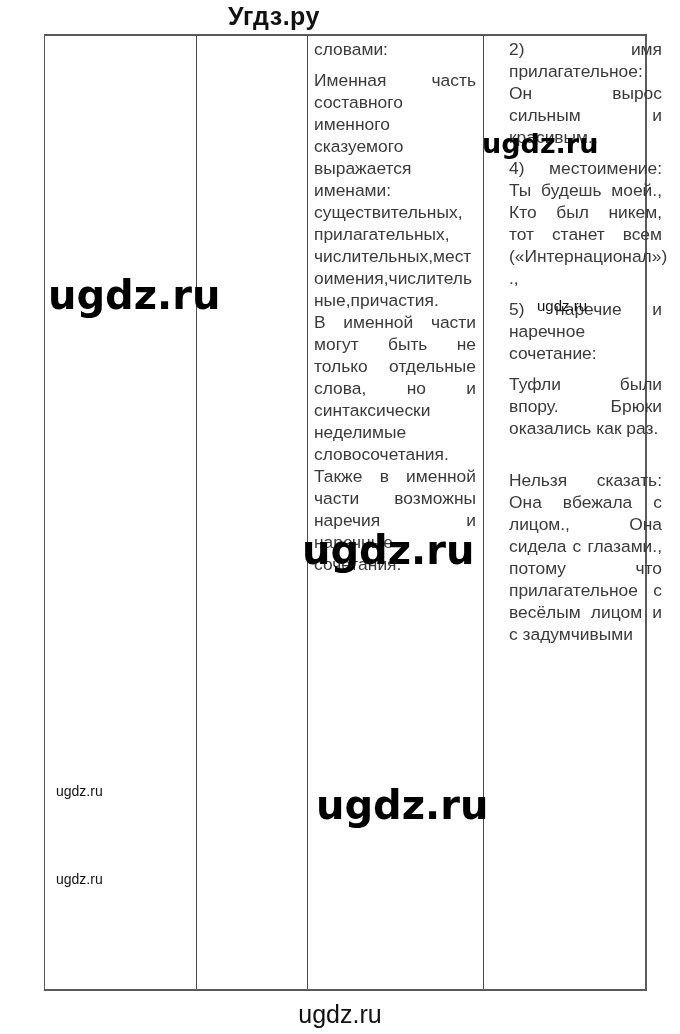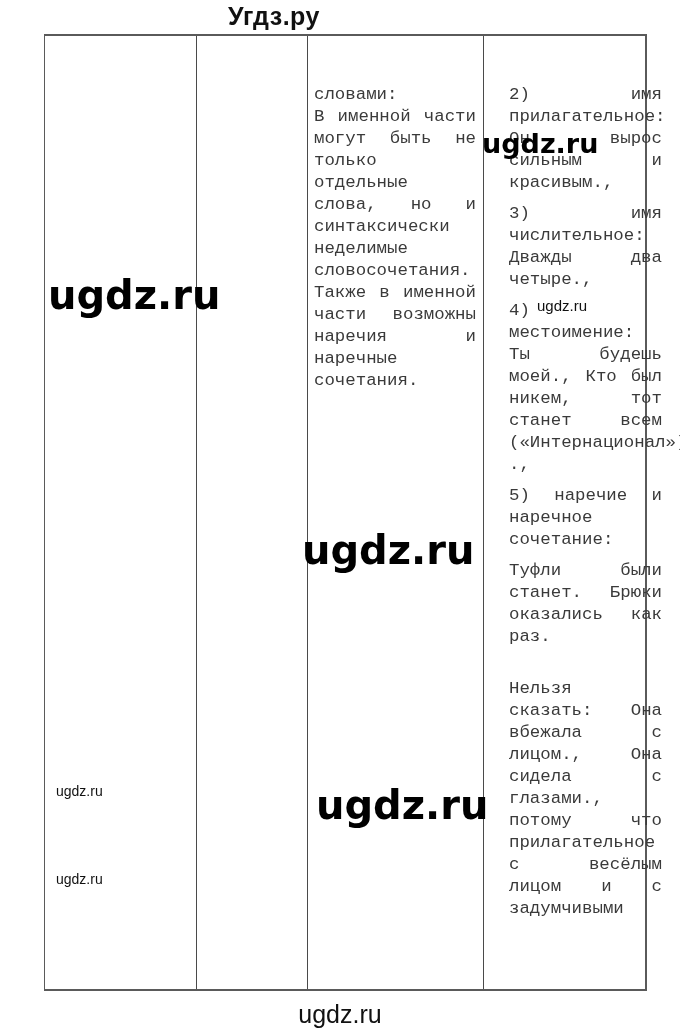--- a/index.html
+++ b/index.html
@@ -11,22 +11,22 @@
   }
   .table {
     position: absolute; left: 44px; top: 34px; width: 603px; height: 957px;
     border-top: 2px solid #5a5a5a; border-bottom: 2px solid #5a5a5a;
     border-left: 1px solid #5a5a5a; border-right: 2px solid #5a5a5a;
     box-sizing: border-box;
   }
   .vline { position: absolute; top: 0; bottom: 0; width: 1px; background: #4a4a4a; }
   .cell {
     position: absolute; top: 0;
-    font-family: Liberation Mono, monospace; font-size: 17.4px; line-height: 22px;
-    color: #3a3a3a; text-align: justify; margin-top: 46px;
+    font-family: Liberation Sans, sans-serif; font-size: 17.4px; line-height: 22px;
+    color: #3a3a3a; text-align: justify;
   }
   .cell p { margin: 0; }
   .cell p.gap { margin-top: 9px; }
   .cell p.gap-lg { margin-top: 30px; }
   .dark { color: #111111; }
   .wm {
     position: absolute; font-family: "DejaVu Sans", sans-serif; font-weight: bold;
     color: #000000; white-space: nowrap; line-height: 1;
   }
   .wm-sm { font-family: "Liberation Sans", sans-serif; font-weight: normal; font-size: 14px; color: #111; }
@@ -43,30 +43,30 @@
 <div class="table">
   <div class="vline" style="left:151px"></div>
   <div class="vline" style="left:262px"></div>
   <div class="vline" style="left:438px"></div>
 
   <div class="cell" style="left:0; width:151px;"></div>
   <div class="cell" style="left:152px; width:110px;"></div>
 
   <div class="cell" style="left:269px; width:162px; top:2px;">
     <p>словами:</p>
+    <p class="gap">Именная часть составного именного сказуемого выражается именами: существительных, прилагательных, числительных,мест оимения,числитель ные,причастия.</p>
     <p>В именной части могут быть не только отдельные слова, но и синтаксически неделимые словосочетания.</p>
     <p>Также в именной части возможны наречия и наречные сочетания.</p>
   </div>
 
   <div class="cell" style="left:464px; width:153px; top:2px;">
     <p>2) имя прилагательное: Он вырос сильным и красивым.,</p>
-    <p class="gap">3) имя числительное: Дважды два четыре.,</p>
     <p class="gap">4) местоимение: Ты будешь моей., Кто был никем, тот станет всем («Интернационал») .,</p>
     <p class="gap">5) наречие и наречное сочетание:</p>
-    <p class="gap">Туфли были станет. Брюки оказались как раз.</p>
+    <p class="gap">Туфли были впору. Брюки оказались как раз.</p>
     <p class="gap-lg">Нельзя сказать: Она вбежала с лицом., Она сидела с глазами., потому что прилагательное с весёлым лицом и с задумчивыми</p>
   </div>
 </div>
 
 <div class="wm" style="left:48px; top:275px; font-size:40px;">ugdz.ru</div>
 <div class="wm" style="left:482px; top:130px; font-size:27px;">ugdz.ru</div>
 <div class="wm" style="left:302px; top:530px; font-size:40px;">ugdz.ru</div>
 <div class="wm" style="left:316px; top:785px; font-size:40px;">ugdz.ru</div>
 <div class="wm wm-sm" style="left:537px; top:298px; font-size:15px;">ugdz.ru</div>
 <div class="wm wm-sm" style="left:56px; top:784px;">ugdz.ru</div>

